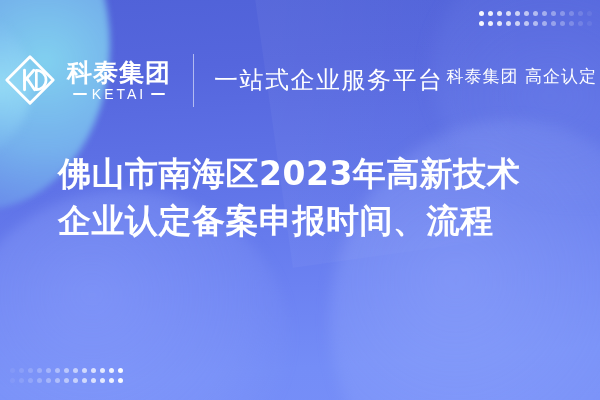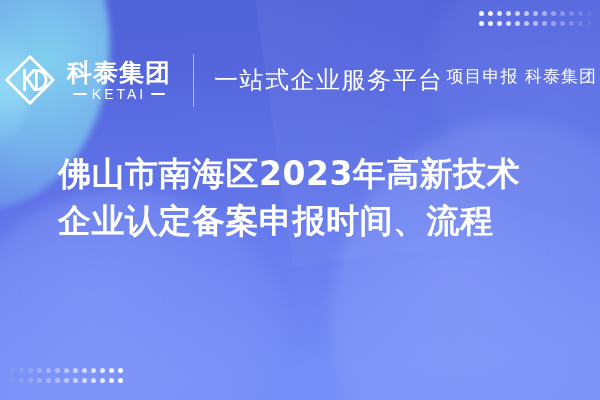--- a/index.html
+++ b/index.html
@@ -309,20 +309,20 @@
           <span class="logo-en">KETAI</span>
           <span class="logo-dash"></span>
         </div>
       </div>
     </div>
 
     <div class="divider"></div>
 
     <div class="tagline-block">
       <div class="tagline-main">一站式企业服务平台</div>
-      <div class="tagline-sub">项目申报 科泰集团</div>
+      <div class="tagline-sub">科泰集团 高企认定</div>
     </div>
 
   </div>
 
   <div class="headline">佛山市南海区2023年高新技术企业认定备案申报时间、流程</div>
 
 </div>
 
 </body></html>

